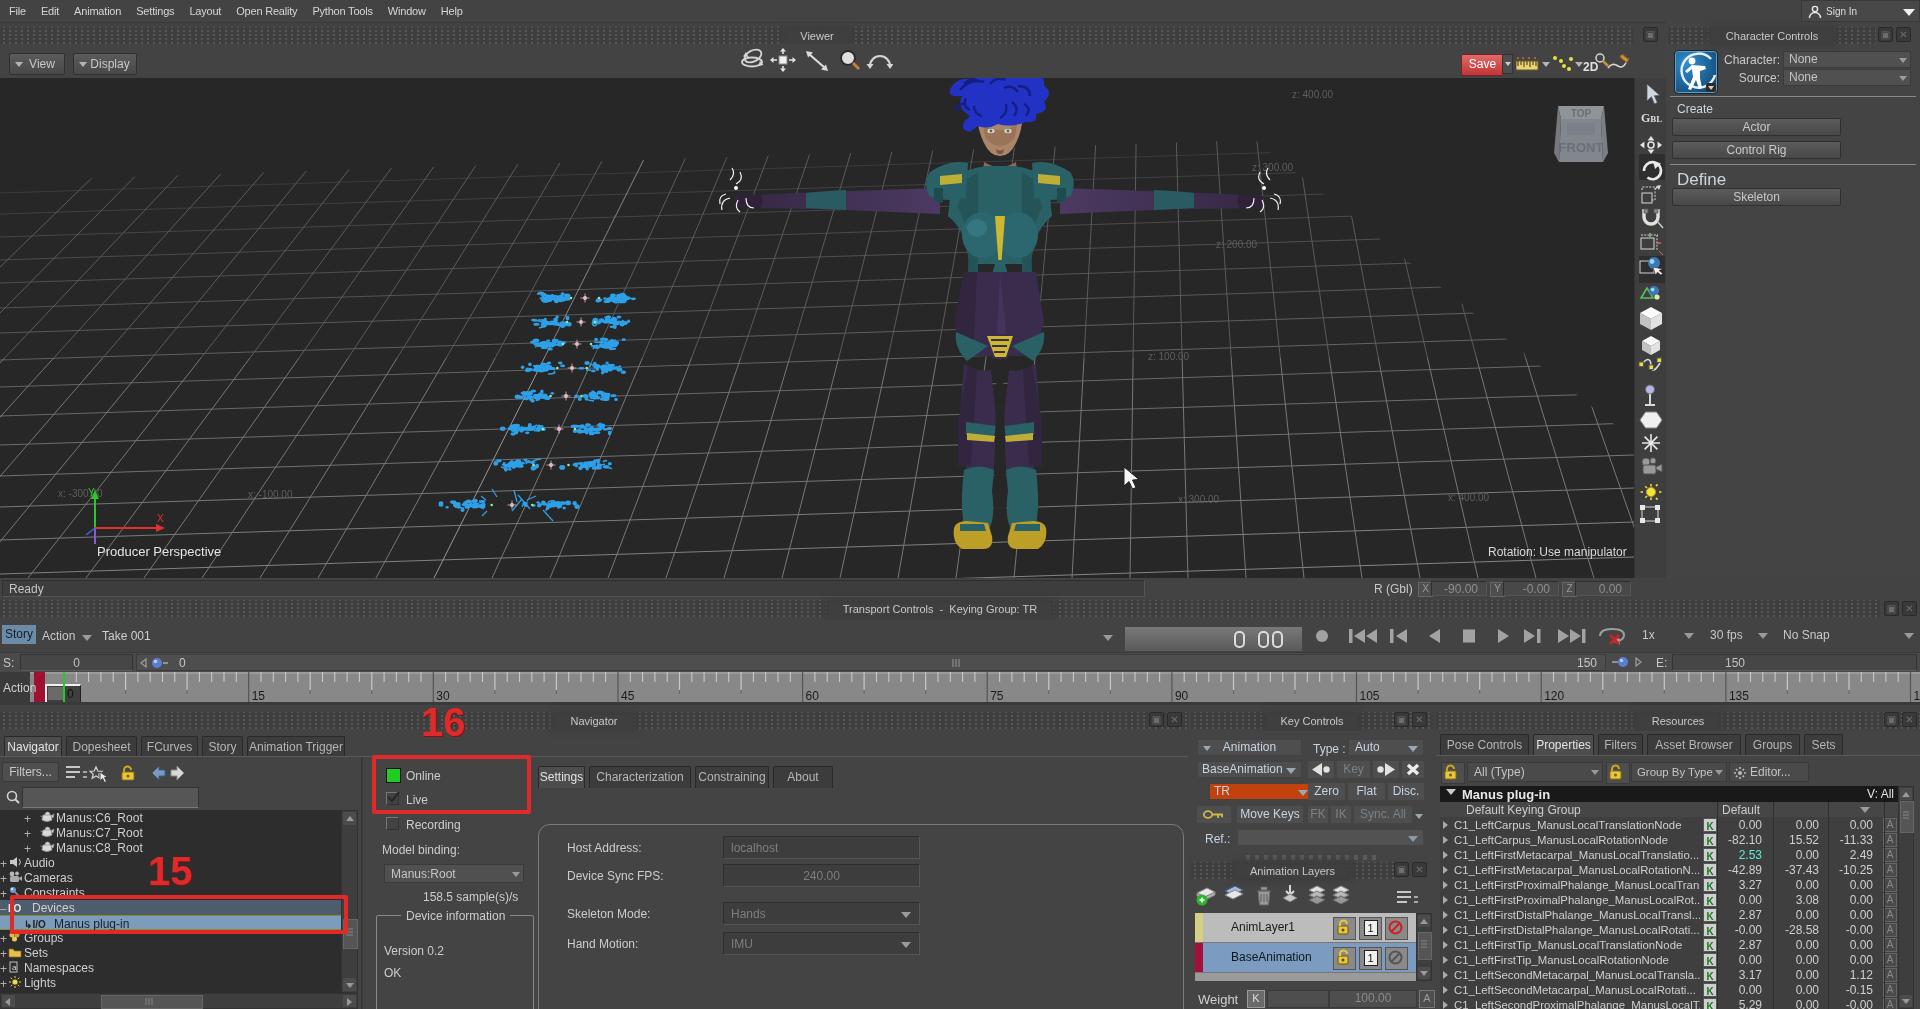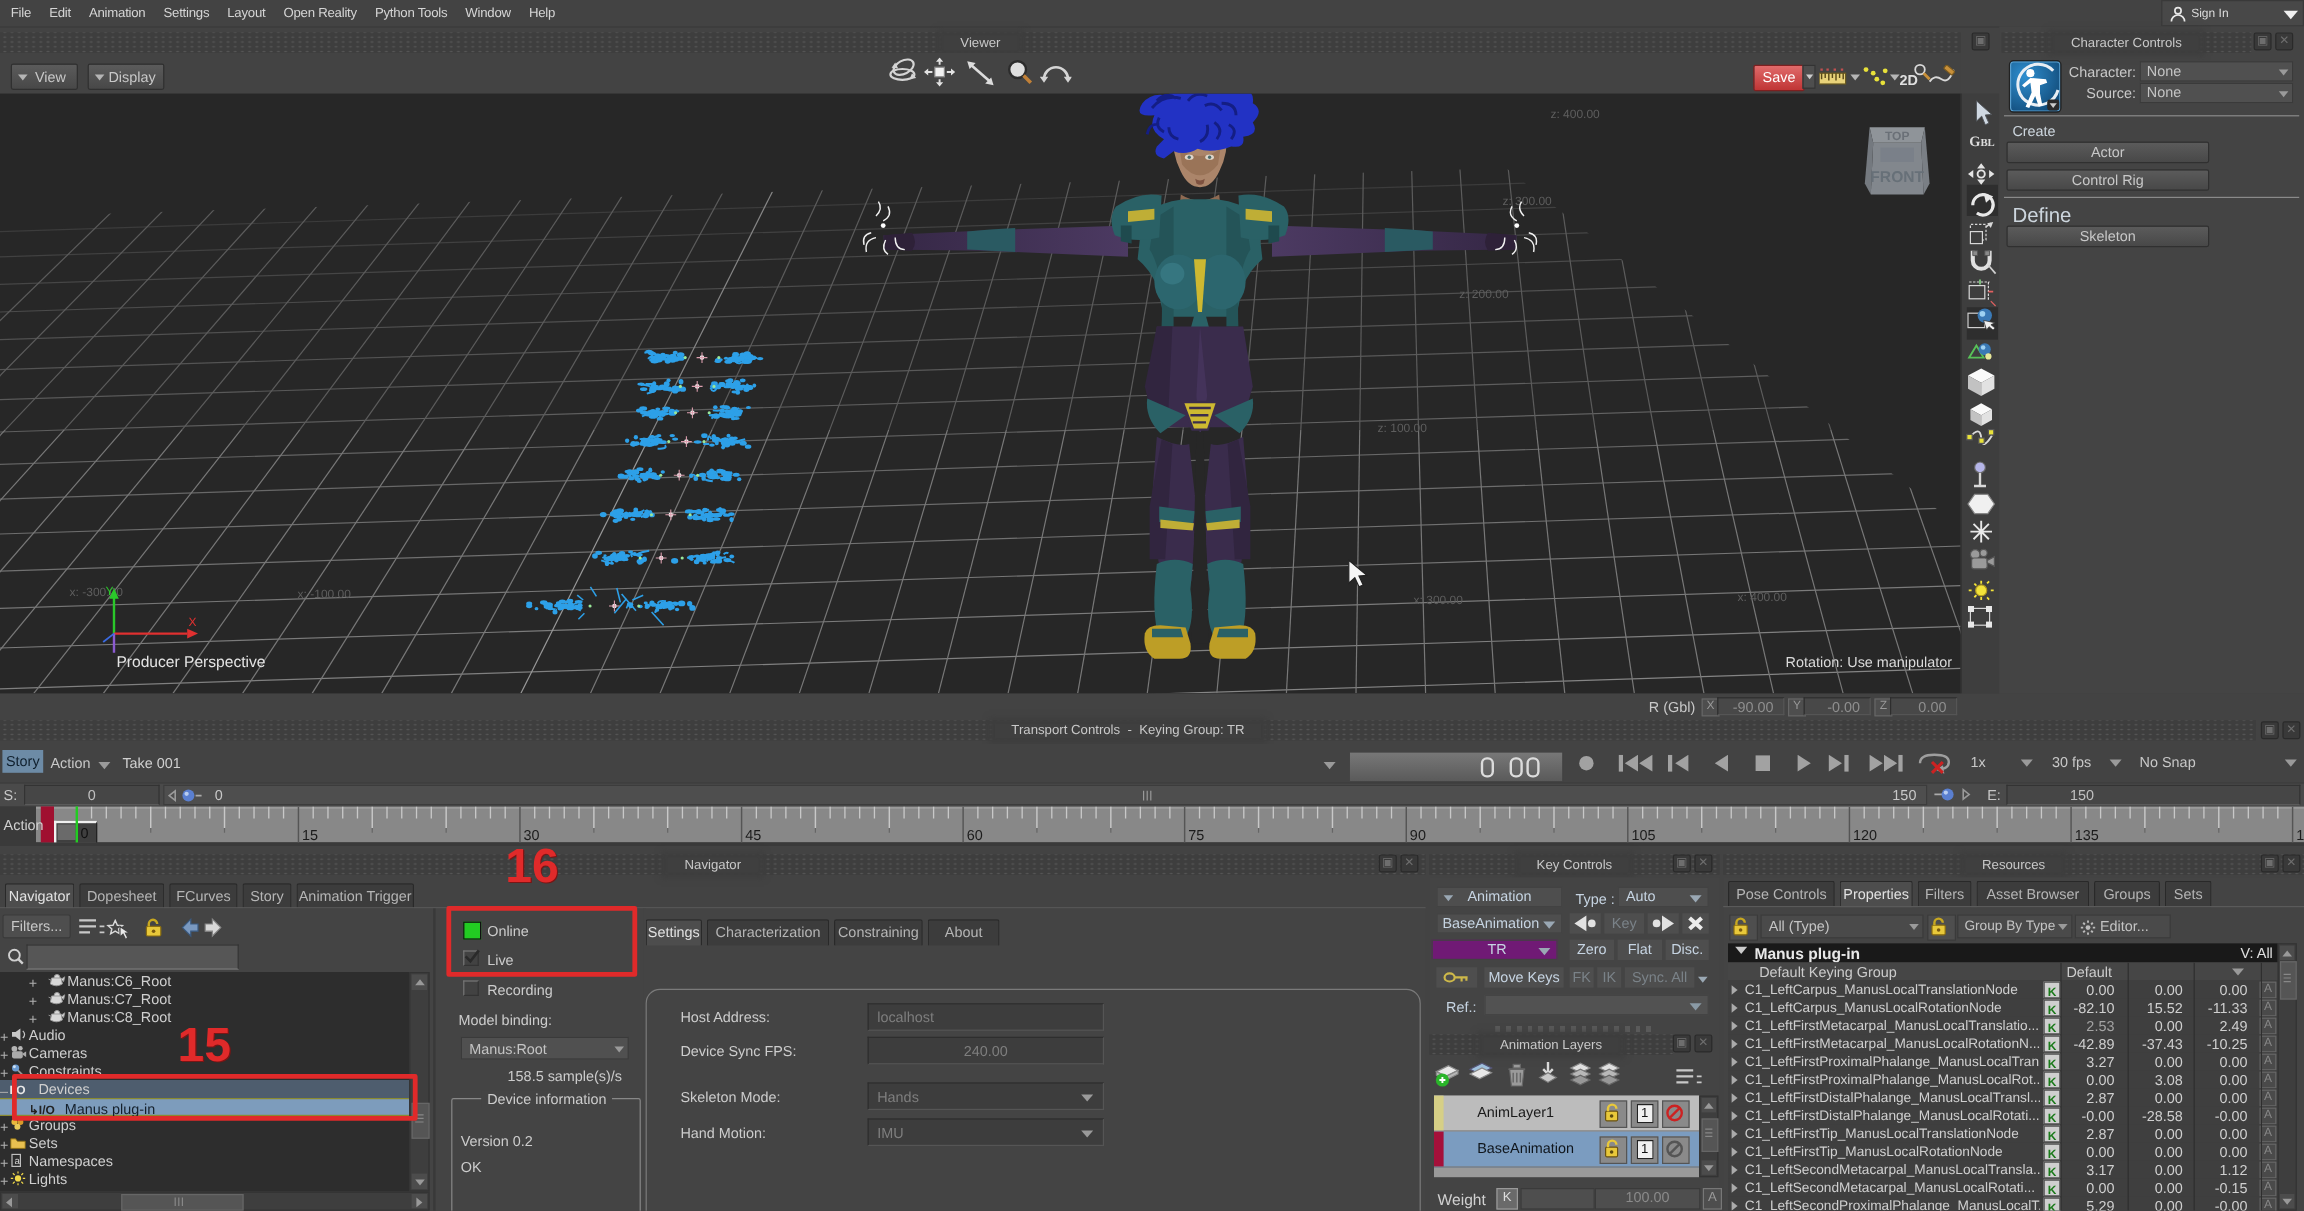--- a/index.html
+++ b/index.html
@@ -1077,20 +1077,22 @@
  <div class="abs" style="left:4px;top:74px;width:246px;height:1px;background:#8a8a8a;"></div>
  <div class="abs" style="left:11px;top:80px;font-size:12px;color:#cdd6de;">Create</div>
  <div class="btn abs" style="left:6px;top:96px;width:169px;height:18px;line-height:17px;font-size:12px;">Actor</div>
  <div class="btn abs" style="left:6px;top:119px;width:169px;height:18px;line-height:17px;font-size:12px;">Control Rig</div>
  <div class="abs" style="left:4px;top:142px;width:246px;height:1px;background:#8a8a8a;"></div>
  <div class="abs" style="left:11px;top:148px;font-size:17px;color:#cdd6de;">Define</div>
  <div class="btn abs" style="left:6px;top:166px;width:169px;height:18px;line-height:17px;font-size:12px;">Skeleton</div>
 </div>
 
 <div class="abs" style="left:0;top:578px;width:1920px;height:22px;background:#434343;">
+ <div class="abs" style="left:2px;top:2px;width:1143px;height:17px;background:#3d3d3d;border:1px solid #2e2e2e;border-bottom-color:#555;border-right-color:#555;box-sizing:border-box;">
+   <span style="margin-left:6px;line-height:16px;color:#c4c4c4;font-size:12px;">Ready</span></div>
  <span class="abs" style="left:1374px;top:4px;font-size:12px;color:#c8c8c8;">R (Gbl)</span>
  <div class="abs" style="left:1418px;top:4px;width:13px;height:13px;background:#4e4e4e;border:1px solid #666;color:#999;font-size:10px;text-align:center;line-height:12px;">X</div>
  <div class="fld abs" style="left:1431px;top:3px;width:56px;height:15px;background:#484848;text-align:right;font-size:12px;color:#8e8e8e;"><span style="margin-right:8px;">-90.00</span></div>
  <div class="abs" style="left:1490px;top:4px;width:13px;height:13px;background:#4e4e4e;border:1px solid #666;color:#999;font-size:10px;text-align:center;line-height:12px;">Y</div>
  <div class="fld abs" style="left:1503px;top:3px;width:56px;height:15px;background:#484848;text-align:right;font-size:12px;color:#8e8e8e;"><span style="margin-right:8px;">-0.00</span></div>
  <div class="abs" style="left:1562px;top:4px;width:13px;height:13px;background:#4e4e4e;border:1px solid #666;color:#999;font-size:10px;text-align:center;line-height:12px;">Z</div>
  <div class="fld abs" style="left:1575px;top:3px;width:56px;height:15px;background:#484848;text-align:right;font-size:12px;color:#8e8e8e;"><span style="margin-right:8px;">0.00</span></div>
 </div>
 
 <div class="ribbon abs" style="left:0;top:600px;width:1880px;height:17px;">
@@ -1580,21 +1582,21 @@
         <circle cx="18.5" cy="8.5" r="3.2" fill="#e2e2e2"></circle>
       </svg></div>
 <div class="abs" style="left:146px;top:30px;width:33px;height:17px;background:#4e4e4e;text-align:center;line-height:16px;color:#7a8288;">Key</div>
 <div class="abs" style="left:182px;top:30px;width:26px;height:17px;background:#4e4e4e;"><svg width="26" height="17" viewBox="0 0 26 17">
         <circle cx="7.5" cy="8.5" r="3.2" fill="#e2e2e2"></circle>
         <path d="M12 2 l10 6.5 -10 6.5z" fill="#e2e2e2"></path>
       </svg></div>
 <div class="abs" style="left:211px;top:30px;width:22px;height:17px;background:#4e4e4e;"><svg width="22" height="17" viewBox="0 0 22 17">
         <path d="M6 4 l10 9 M16 4 l-10 9" stroke="#ececec" stroke-width="3.4"></path>
       </svg></div>
-<div class="abs" style="left:2px;top:52px;width:105px;height:17px;background:#701a75;border:1px solid #424242;box-sizing:border-box;text-align:center;"><span style="margin-left:4px;line-height:15px;color:#c6d4e2;">TR</span><span style="position:absolute;right:5px;top:6px;width:0;height:0;border-left:5px solid transparent;border-right:5px solid transparent;border-top:6px solid #9aa8b4;"></span></div>
+<div class="abs" style="left:18px;top:52px;width:105px;height:17px;background:#c2410c;border:1px solid #424242;box-sizing:border-box;"><span style="margin-left:4px;line-height:15px;color:#c6d4e2;">TR</span><span style="position:absolute;right:5px;top:6px;width:0;height:0;border-left:5px solid transparent;border-right:5px solid transparent;border-top:6px solid #9aa8b4;"></span></div>
 <div class="abs" style="left:117px;top:52px;width:37px;height:17px;background:#4e4e4e;text-align:center;line-height:16px;color:#c6d4e2;">Zero</div>
 <div class="abs" style="left:157px;top:52px;width:37px;height:17px;background:#4e4e4e;text-align:center;line-height:16px;color:#c6d4e2;">Flat</div>
 <div class="abs" style="left:197px;top:52px;width:36px;height:17px;background:#4e4e4e;text-align:center;line-height:16px;color:#c6d4e2;">Disc.</div>
 <div class="abs" style="left:6px;top:75px;width:34px;height:17px;background:#4e4e4e;"><svg width="34" height="17" viewBox="0 0 34 17">
         <ellipse cx="11" cy="8.5" rx="4.2" ry="3.4" fill="none" stroke="#cdb84a" stroke-width="1.8"></ellipse>
         <path d="M15 8.5 h11 M21 8.5 v3.4 M25 8.5 v2.8" stroke="#cdb84a" stroke-width="1.8"></path>
       </svg></div>
 <div class="abs" style="left:46px;top:75px;width:66px;height:17px;background:#4e4e4e;text-align:center;line-height:16px;color:#c6d4e2;">Move Keys</div>
 <div class="abs" style="left:117px;top:75px;width:20px;height:17px;background:#4e4e4e;text-align:center;line-height:16px;color:#7a8288;">FK</div>
 <div class="abs" style="left:140px;top:75px;width:20px;height:17px;background:#4e4e4e;text-align:center;line-height:16px;color:#7a8288;">IK</div>
@@ -1746,21 +1748,21 @@
         <div style="position:absolute;left:263px;top:1px;width:12px;height:12px;background:#cfcfcf;border:1px solid #555;text-align:center;"><b style="font-size:10px;color:#1a7a1a;line-height:12px;">K</b></div>
         <span style="position:absolute;left:279px;top:1px;width:43px;text-align:right;color:#cfcfcf;">-82.10</span>
         <span style="position:absolute;left:334px;top:1px;width:45px;text-align:right;color:#cfcfcf;">15.52</span>
         <span style="position:absolute;left:387px;top:1px;width:46px;text-align:right;color:#cfcfcf;">-11.33</span>
         <div style="position:absolute;left:443px;top:1px;width:12px;height:12px;background:#4a4a4a;border:1px solid #666;text-align:center;color:#888;font-size:10px;line-height:12px;">A</div>
       </div>
 <div style="position:relative;height:15px;background:#3f3f3f;">
         <span style="position:absolute;left:3px;top:4px;width:0;height:0;border-top:4px solid transparent;border-bottom:4px solid transparent;border-left:5px solid #aaa;"></span>
         <span style="position:absolute;left:14px;top:1.5px;color:#cfcfcf;white-space:nowrap;font-size:11.4px;max-width:246px;overflow:hidden;">C1_LeftFirstMetacarpal_ManusLocalTranslatio...</span>
         <div style="position:absolute;left:263px;top:1px;width:12px;height:12px;background:#cfcfcf;border:1px solid #555;text-align:center;"><b style="font-size:10px;color:#1a7a1a;line-height:12px;">K</b></div>
-        <span style="position:absolute;left:279px;top:1px;width:43px;text-align:right;color:#a3a3a3;">2.53</span>
+        <span style="position:absolute;left:279px;top:1px;width:43px;text-align:right;color:#5eead4;">2.53</span>
         <span style="position:absolute;left:334px;top:1px;width:45px;text-align:right;color:#cfcfcf;">0.00</span>
         <span style="position:absolute;left:387px;top:1px;width:46px;text-align:right;color:#cfcfcf;">2.49</span>
         <div style="position:absolute;left:443px;top:1px;width:12px;height:12px;background:#4a4a4a;border:1px solid #666;text-align:center;color:#888;font-size:10px;line-height:12px;">A</div>
       </div>
 <div style="position:relative;height:15px;background:#3f3f3f;">
         <span style="position:absolute;left:3px;top:4px;width:0;height:0;border-top:4px solid transparent;border-bottom:4px solid transparent;border-left:5px solid #aaa;"></span>
         <span style="position:absolute;left:14px;top:1.5px;color:#cfcfcf;white-space:nowrap;font-size:11.4px;max-width:246px;overflow:hidden;">C1_LeftFirstMetacarpal_ManusLocalRotationN...</span>
         <div style="position:absolute;left:263px;top:1px;width:12px;height:12px;background:#cfcfcf;border:1px solid #555;text-align:center;"><b style="font-size:10px;color:#1a7a1a;line-height:12px;">K</b></div>
         <span style="position:absolute;left:279px;top:1px;width:43px;text-align:right;color:#cfcfcf;">-42.89</span>
         <span style="position:absolute;left:334px;top:1px;width:45px;text-align:right;color:#cfcfcf;">-37.43</span>

